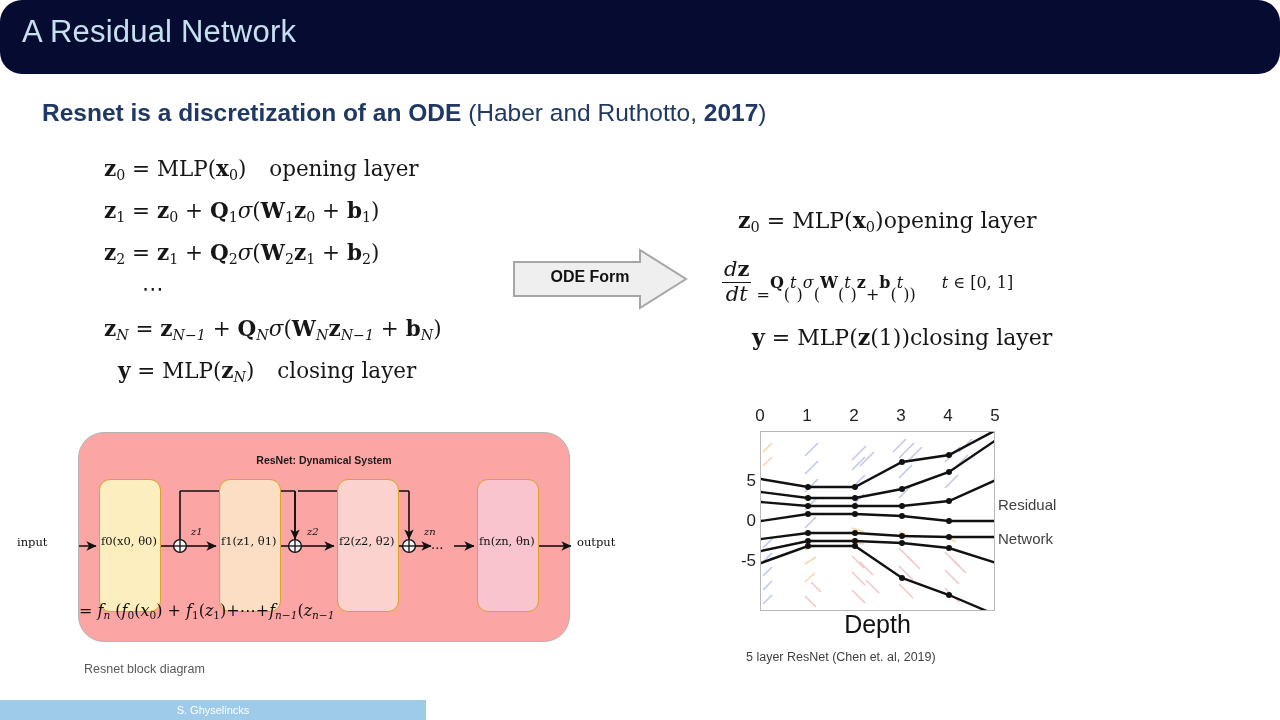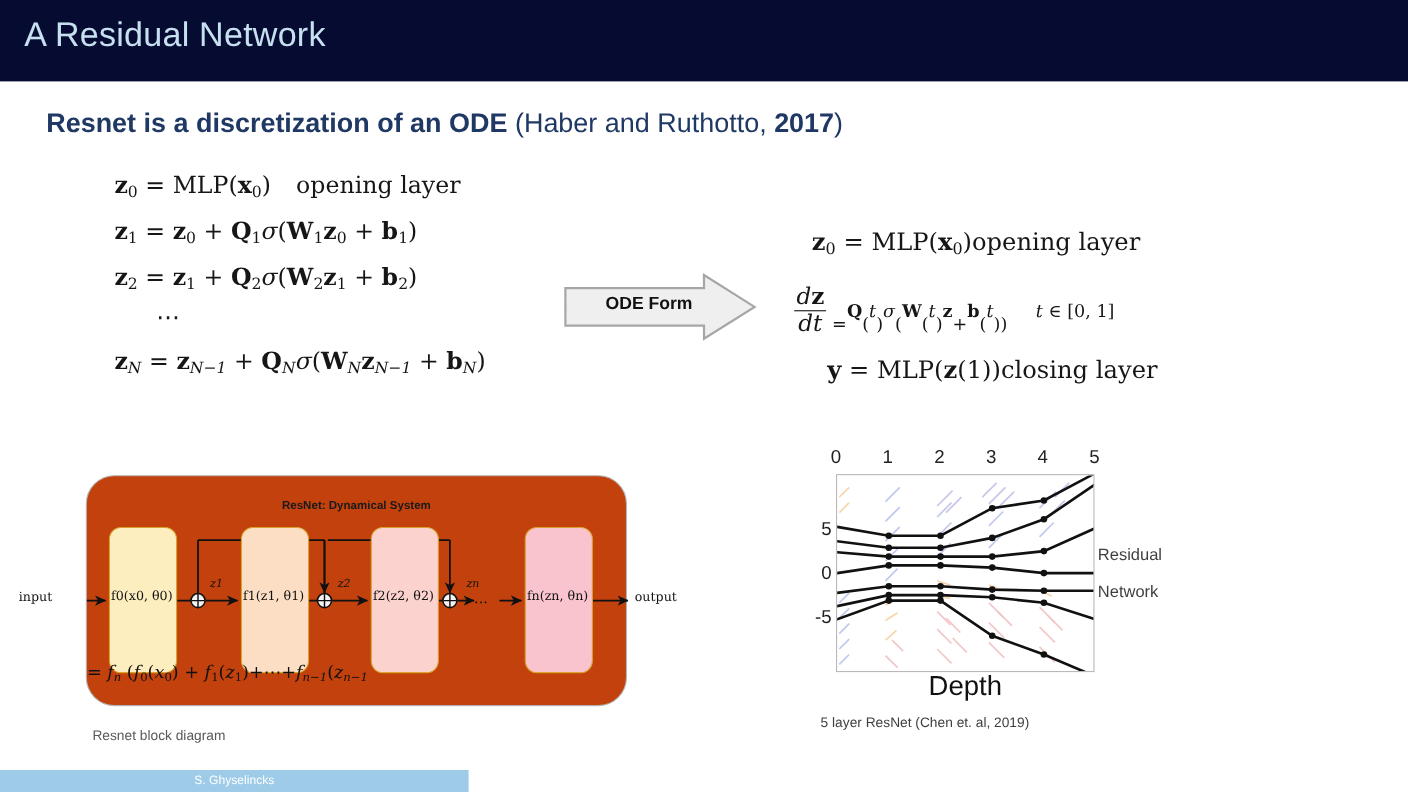--- a/index.html
+++ b/index.html
@@ -7,20 +7,21 @@
   body {
     font-family: "Liberation Sans", sans-serif;
     background: #ffffff;
     position: relative;
     overflow: hidden;
   }
   
   #titlebar {
     position: absolute; left: 0; top: 0; width: 1280px; height: 74px;
     background: #050B31;
+    border-radius: 22px;
   }
   #titlebar .title {
     position: absolute; left: 22px; top: 14px;
     font-size: 31px; font-weight: 400; color: #C6E0F0;
     letter-spacing: .2px;
   }
   
   #subtitle {
     position: absolute; left: 42px; top: 99px;
     font-size: 24.5px; color: #1F3864;
@@ -69,21 +70,21 @@
   .frac .num { padding: 0 2px 1px 2px; }
   .frac .bar { width: 100%; height: 1.4px; background: #161616; }
   .frac .den { padding: 1px 2px 0 2px; }
   #eqright .tin { padding-left: 26px; }
   #eqright .indent1 { padding-left: 16px; }
   #eqright .indent2 { padding-left: 30px; }
 
   
   #blockdiag {
     position: absolute; left: 78px; top: 432px; width: 492px; height: 210px;
-    background: #c2410c; border: 1.6px solid #B4B4B4; border-radius: 26px;
+    background: #fca5a5; border: 1.6px solid #B4B4B4; border-radius: 26px;
   }
   #blockdiag .dtitle {
     position: absolute; left: 0; top: 21px; width: 100%;
     text-align: center; font-size: 10.5px; font-weight: bold; color: #1a1a1a;
   }
   .nblock { position: absolute; top: 46px; width: 62px; height: 133px;
             border: 1.4px solid #D8A22B; border-radius: 11px; }
   #nb0 { left: 20px;  background: #FDEEC0; }
   #nb1 { left: 140px; background: #FBDEC3; }
   #nb2 { left: 258px; background: #FBD2CD; }
@@ -161,20 +162,25 @@
     <span class="mrm"> + </span><span class="mb">b</span><sub class="rm">2</sub><span class="mrm">)</span>
   </div>
   <div class="dots">
     <span class="mrm">⋯</span>
   </div>
   <div class="row">
     <span class="mb">z</span><sub>N</sub>
     <span class="mrm"> = </span><span class="mb">z</span><sub>N−1</sub>
     <span class="mrm"> + </span><span class="mb">Q</span><sub>N</sub><span class="mi">σ</span><span class="mrm">(</span><span class="mb">W</span><sub>N</sub><span class="mb">z</span><sub>N−1</sub>
     <span class="mrm"> + </span><span class="mb">b</span><sub>N</sub><span class="mrm">)</span>
+  </div>
+  <div class="row r-ctr">
+    <span class="mb">y</span>
+    <span class="mrm"> = MLP(</span><span class="mb">z</span><sub>N</sub><span class="mrm">)</span>
+    <span class="note">closing layer</span>
   </div>
 </div>
 
 <div id="odearrow">
   <svg width="176" height="62" viewBox="0 0 176 62">
     <polygon points="2,14 128,14 128,2 174,31 128,60 128,48 2,48" fill="#EFEFEF" stroke="#A6A6A6" stroke-width="2"></polygon>
   </svg>
   <div class="lbl">ODE Form</div>
 </div>
 

